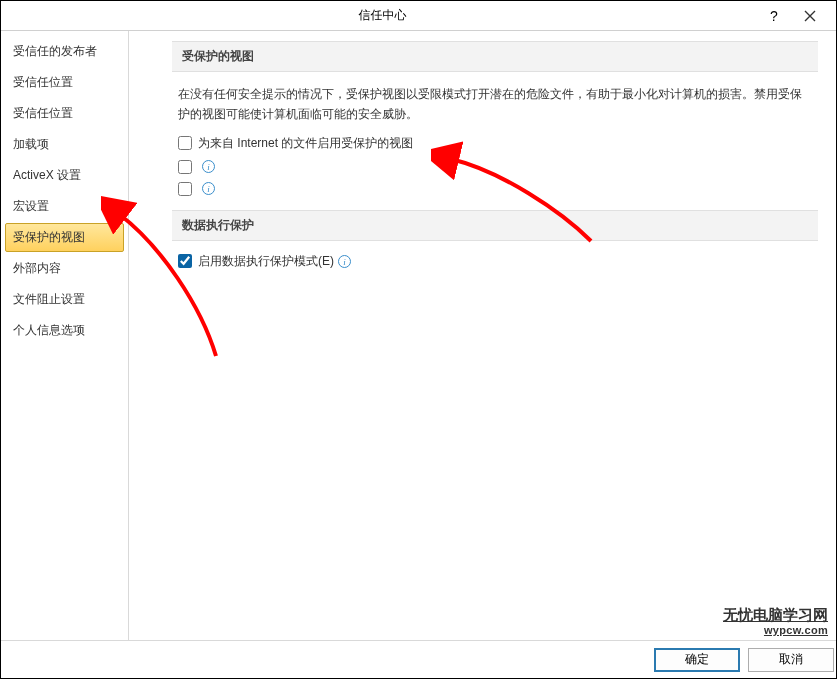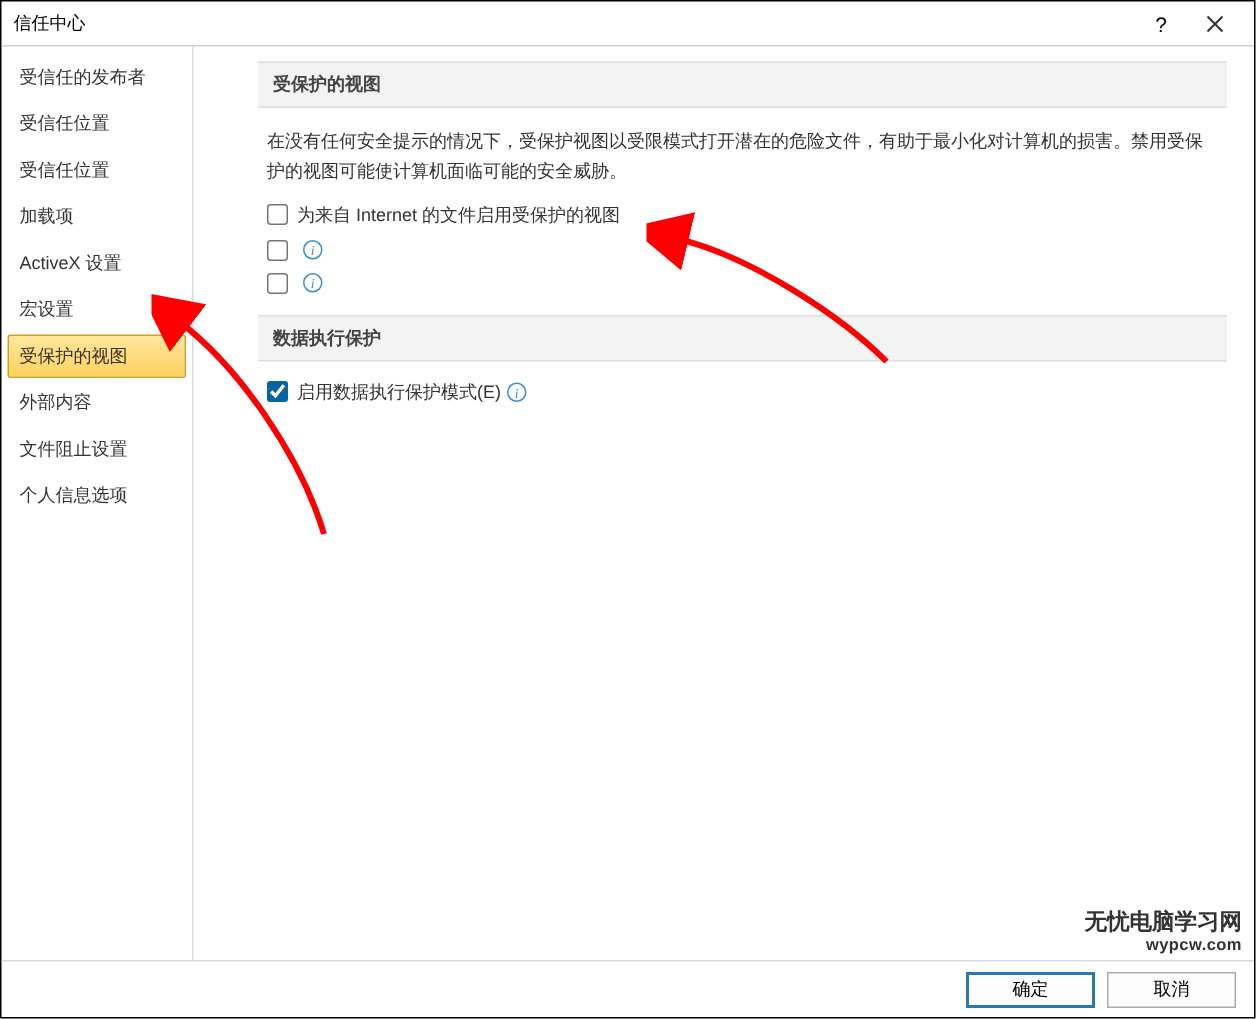--- a/index.html
+++ b/index.html
@@ -8,20 +8,21 @@
     width: 837px; height: 679px;
     border: 1px solid #000;
     position: relative;
     background: #fff;
     display: flex; flex-direction: column;
   }
   .titlebar {
     height: 30px; display: flex; align-items: center;
     padding: 0 8px; font-size: 12px;
     border-bottom: 1px solid #d0d0d0;
+    text-align: center;
   }
   .titlebar .title { flex: 1; }
   .titlebar .wbtn {
     width: 36px; height: 28px; display: flex; align-items: center; justify-content: center;
     font-size: 14px; cursor: pointer;
   }
   .body { flex: 1; display: flex; overflow: hidden; gap: 25px; }
   .sidebar {
     width: 128px; border-right: 1px solid #d9d9d9;
     padding: 6px 4px;
@@ -64,35 +65,36 @@
   .info-icon {
     display: inline-block; width: 13px; height: 13px;
     border: 1px solid #3a8ecb; border-radius: 50%;
     color: #3a8ecb; font-size: 9px; line-height: 12px;
     text-align: center; margin-left: 4px;
     font-family: Georgia, serif; font-style: italic;
   }
   .footer {
     height: 38px; border-top: 1px solid #d9d9d9;
     display: flex; align-items: center; justify-content: flex-end;
-    padding: 0 12px; gap: 8px;
+    padding: 0 2px; gap: 8px;
   }
   .btn {
     min-width: 86px; height: 24px;
     background: #fdfdfd;
     border: 1px solid #adadad;
     font-size: 12px; cursor: pointer;
     display: flex; align-items: center; justify-content: center;
   }
   .btn.primary { border: 2px solid #2a7ab0; }
   .annotation { position: absolute; pointer-events: none; z-index: 50; }
   .watermark {
     position: absolute; right: 8px; bottom: 40px;
     text-align: right; font-size: 13px; color: #333; pointer-events: none;
     line-height: 1.25;
+    text-decoration: underline;
   }
   .watermark .line1 { font-weight: bold; font-size: 15px; }
   .watermark .line2 { font-size: 11px; font-weight: bold; letter-spacing: 0.3px; }
 </style>
 </head>
 <body>
 
 <div class="window">
 
   <div class="titlebar">

